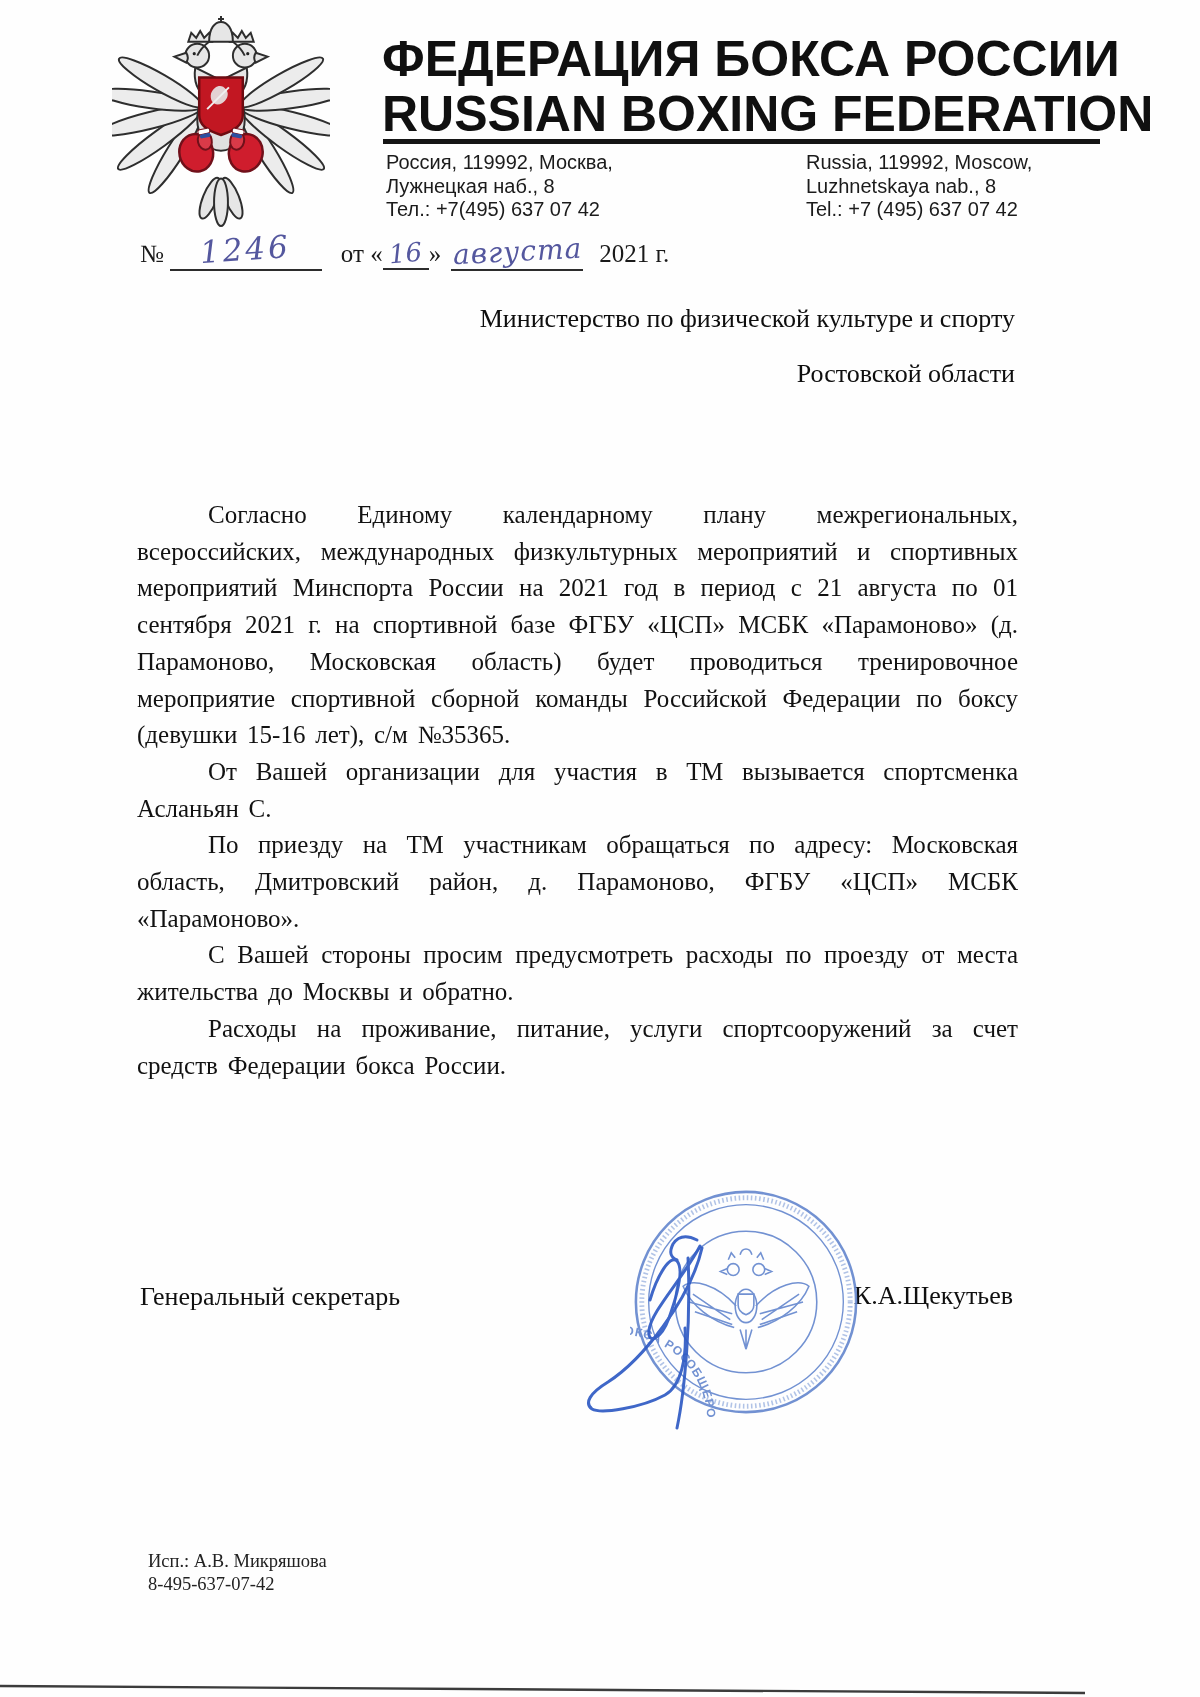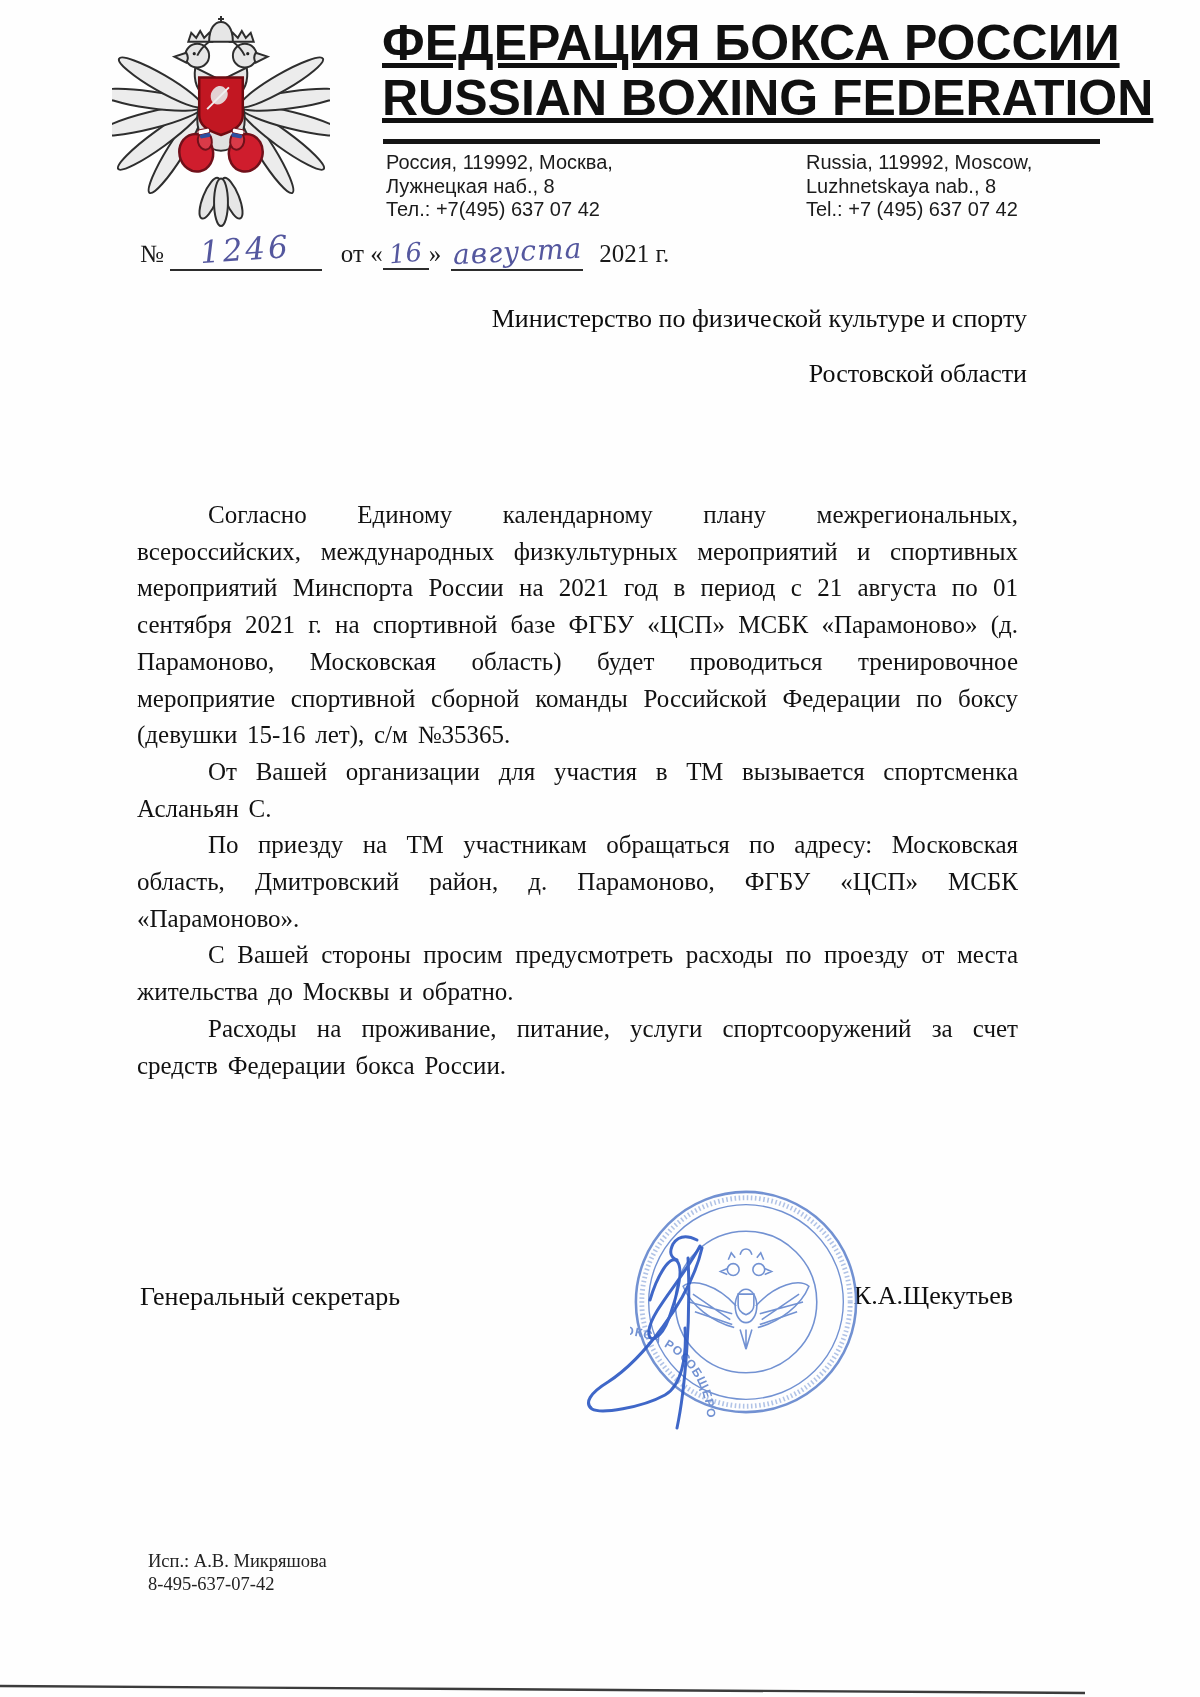--- a/index.html
+++ b/index.html
@@ -4,23 +4,23 @@
 <style>
   html,body{margin:0;padding:0;background:#e8e8e8;}
   .page{
     position:relative;width:1200px;height:1697px;margin:0 auto;
     background:#fefefe;overflow:hidden;
     font-family:"Liberation Serif", serif;color:#141414;
   }
   .abs{position:absolute;}
 
   
-  .titles{left:382px;top:16px;width:722px;line-height:55px;
+  .titles{left:382px;top:32px;width:722px;line-height:55px;
     font-family:"Liberation Sans", sans-serif;font-weight:700;
-    font-size:50px;color:#101010;letter-spacing:0;white-space:nowrap;text-decoration:underline;}
+    font-size:50px;color:#101010;letter-spacing:0;white-space:nowrap;}
   .hdr-rule{left:383px;top:139px;width:717px;height:5px;background:#151515;}
   .addr{top:151px;font-family:"Liberation Sans", sans-serif;font-weight:400;
     font-size:20px;line-height:23.5px;color:#1b1b1b;white-space:nowrap;}
   .addr-ru{left:386px;}
   .addr-en{left:806px;}
 
   
   .ref{left:140px;top:233px;display:flex;align-items:baseline;
     font-size:25px;color:#1a1a1a;white-space:nowrap;}
   .blank{display:inline-block;border-bottom:2px solid #2c2c2c;text-align:center;}
@@ -28,21 +28,21 @@
     font-family:"DejaVu Serif", serif;}
   .hw-num{width:152px;margin-left:6px;}
   .hw-num .hw{font-size:31px;letter-spacing:3px;transform:rotate(-4deg) translateY(-2px);}
   .hw-day{width:46px;}
   .hw-day .hw{font-size:26px;transform:rotate(-5deg);}
   .hw-month{width:132px;margin-left:10px;}
   .hw-month .hw{font-size:28px;letter-spacing:1px;transform:rotate(-3deg) translateY(-1px);}
   .ref .gap-l{margin-left:19px;}
 
   
-  .addressee{right:173px;top:291px;text-align:right;font-size:26px;
+  .addressee{right:185px;top:291px;text-align:right;font-size:26px;
     line-height:55px;color:#0e0e0e;}
 
   
   .body-text{left:137px;top:497px;width:881px;font-size:25px;
     line-height:36.7px;text-align:justify;color:#121212;word-spacing:3.5px;}
   .body-text p{margin:0;text-indent:71px;}
 
   
   .sig-title{left:140px;top:1256px;font-size:26px;color:#101010;margin-top:26px;}
   .sig-name{right:187px;top:1256px;font-size:26px;color:#101010;margin-top:25px;}

